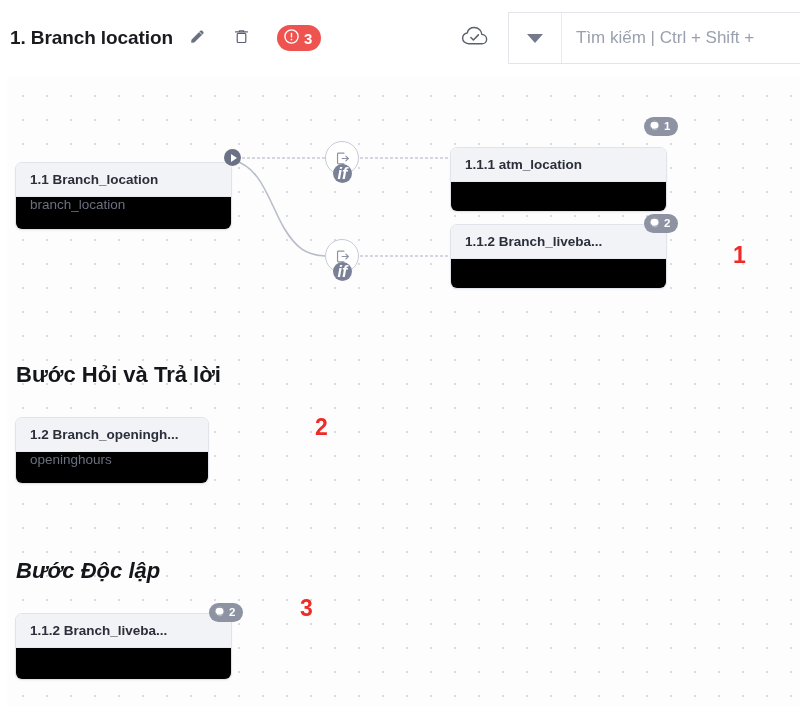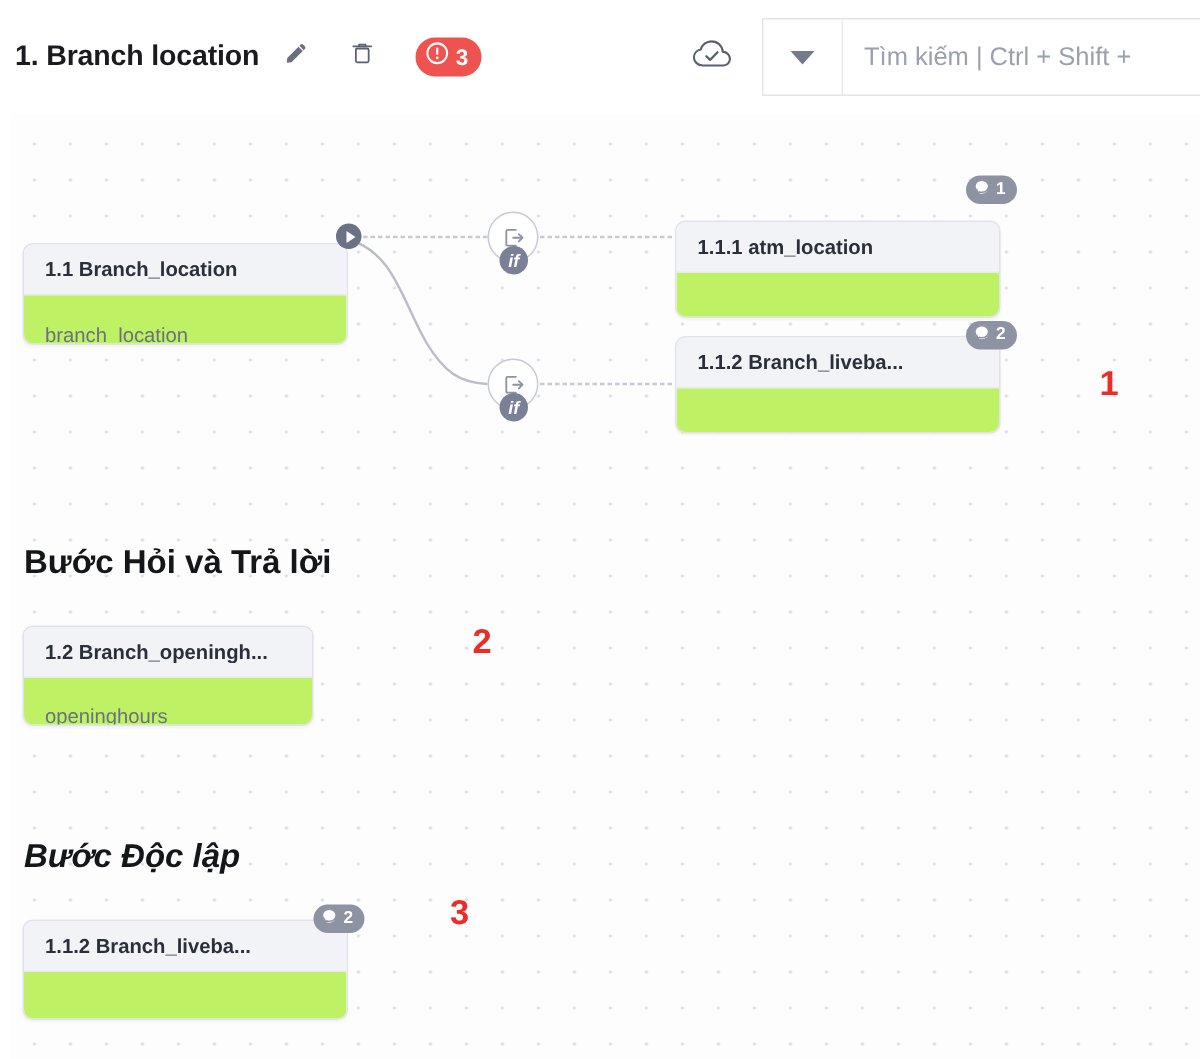--- a/index.html
+++ b/index.html
@@ -172,25 +172,25 @@
   }
   .node-head-text {
     font-size: 13.5px;
     font-weight: bold;
     color: #2b2f3a;
     white-space: nowrap;
     overflow: hidden;
     text-overflow: ellipsis;
   }
   .node-body {
-    background: #bef264;
+    background: #000000;
     padding: 0 14px;
     height: 100%;
     display: flex;
-    align-items: flex-end;
+    align-items: flex-start;
   }
   .node-body-text {
     font-size: 13.5px;
     color: #6b7080;
     white-space: nowrap;
     overflow: hidden;
     text-overflow: ellipsis;
   }
 
   .node-port {
@@ -251,21 +251,21 @@
     justify-content: center;
     box-sizing: border-box;
   }
   .if-conn .if-badge {
     position: absolute;
     left: 8px; top: 23px;
     width: 19px; height: 19px;
     border-radius: 50%;
     background: #7a8096;
     color: #ffffff;
-    font-size: 12px;
+    font-size: 16px;
     font-style: italic;
     font-weight: bold;
     display: flex;
     align-items: center;
     justify-content: center;
     line-height: 1;
   }
 
   
   .section-title {

